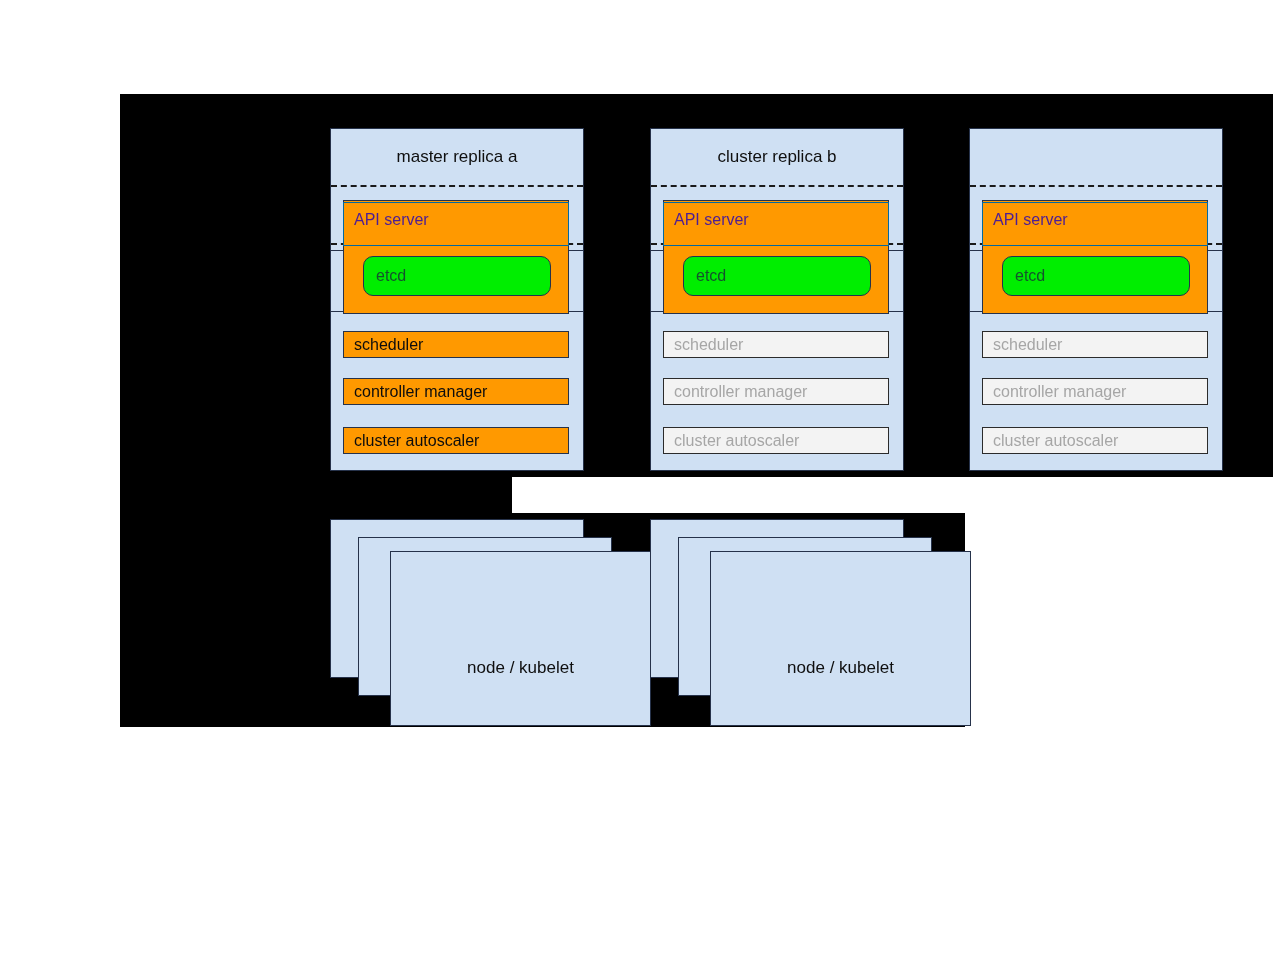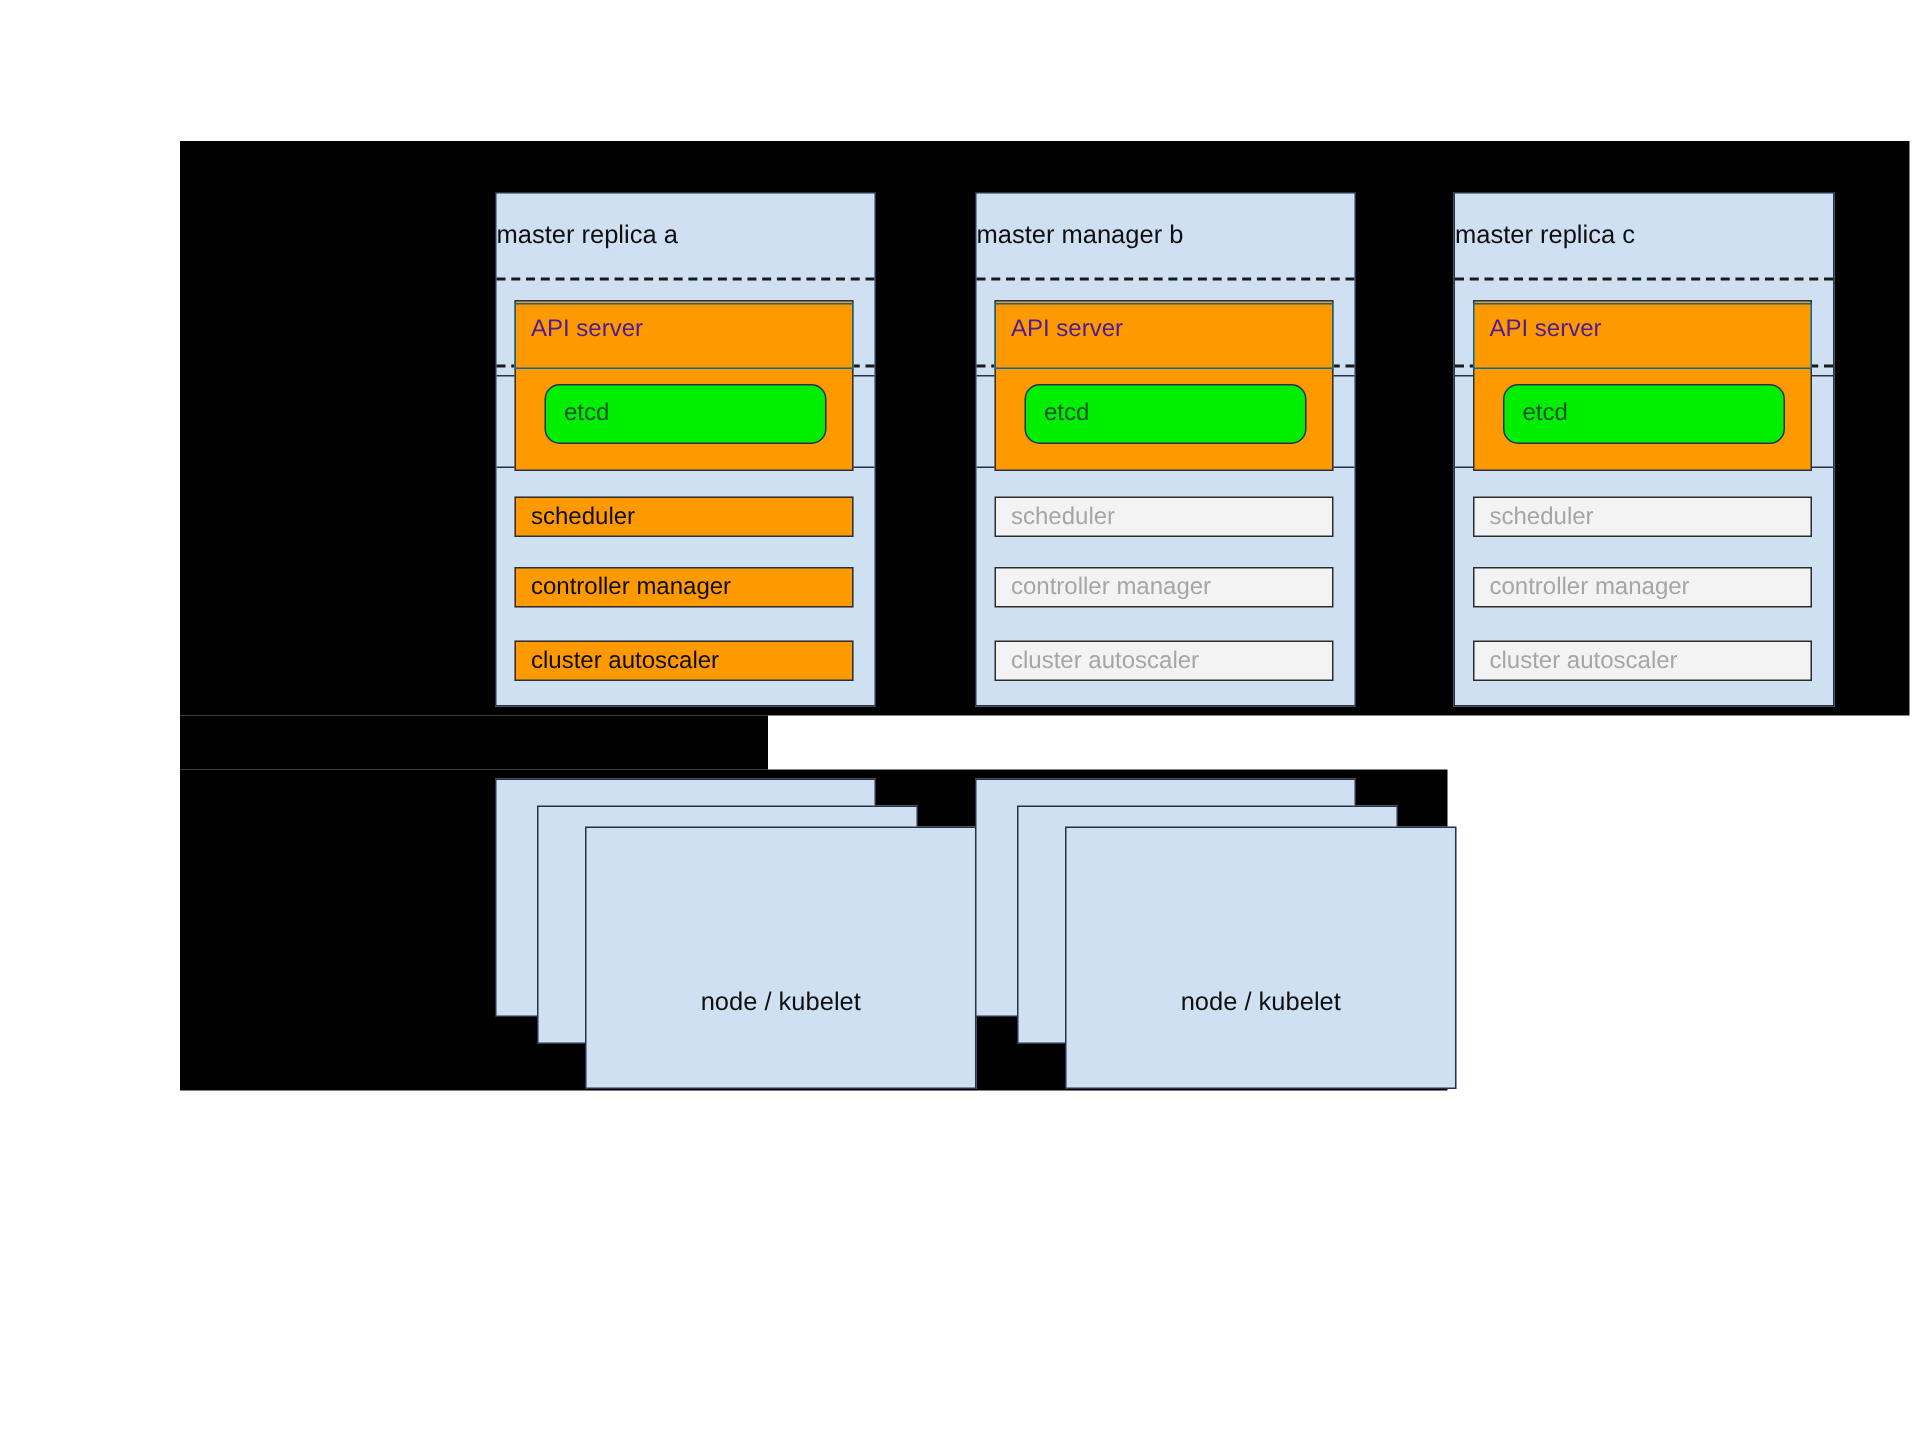--- a/index.html
+++ b/index.html
@@ -27,20 +27,21 @@
     position: absolute;
     background: #cfe0f3;
     border: 1px solid #26324a;
     box-sizing: border-box;
   }
   .replica-title {
     position: absolute;
     left: 0;
     right: 0;
     top: 18px;
+    text-align: center;
     font-size: 17px;
     color: #0f0f0f;
     line-height: 20px;
   }
 
   
   .dashline {
     position: absolute;
     left: 0;
     right: 0;
@@ -146,21 +147,21 @@
     <span>scheduler</span>
   </div>
   <div class="comp" style="left:343px; top:378px; width:226px; height:27px;">
     <span>controller manager</span>
   </div>
   <div class="comp" style="left:343px; top:427px; width:226px; height:27px;">
     <span>cluster autoscaler</span>
   </div>
 
   <div class="replica" style="left:650px; top:128px; width:254px; height:343px;">
-    <div class="replica-title">master manager b</div>
+    <div class="replica-title">cluster replica b</div>
     <div class="dashline" style="top:56px;"></div>
     <div class="dashline" style="top:114px;"></div>
     <div class="solidline" style="top:121px;"></div>
     <div class="solidline" style="top:182px;"></div>
   </div>
   <div class="etcd-holder" style="left:663px; top:200px; width:226px; height:114px;"></div>
   <div class="apiserver" style="left:663px; top:202px; width:226px; height:44px;">
     <span>API server</span>
   </div>
   <div class="etcd" style="left:683px; top:256px; width:188px; height:40px;">
@@ -170,21 +171,20 @@
     <span>scheduler</span>
   </div>
   <div class="comp inactive" style="left:663px; top:378px; width:226px; height:27px;">
     <span>controller manager</span>
   </div>
   <div class="comp inactive" style="left:663px; top:427px; width:226px; height:27px;">
     <span>cluster autoscaler</span>
   </div>
 
   <div class="replica" style="left:969px; top:128px; width:254px; height:343px;">
-    <div class="replica-title">master replica c</div>
     <div class="dashline" style="top:56px;"></div>
     <div class="dashline" style="top:114px;"></div>
     <div class="solidline" style="top:121px;"></div>
     <div class="solidline" style="top:182px;"></div>
   </div>
   <div class="etcd-holder" style="left:982px; top:200px; width:226px; height:114px;"></div>
   <div class="apiserver" style="left:982px; top:202px; width:226px; height:44px;">
     <span>API server</span>
   </div>
   <div class="etcd" style="left:1002px; top:256px; width:188px; height:40px;">

